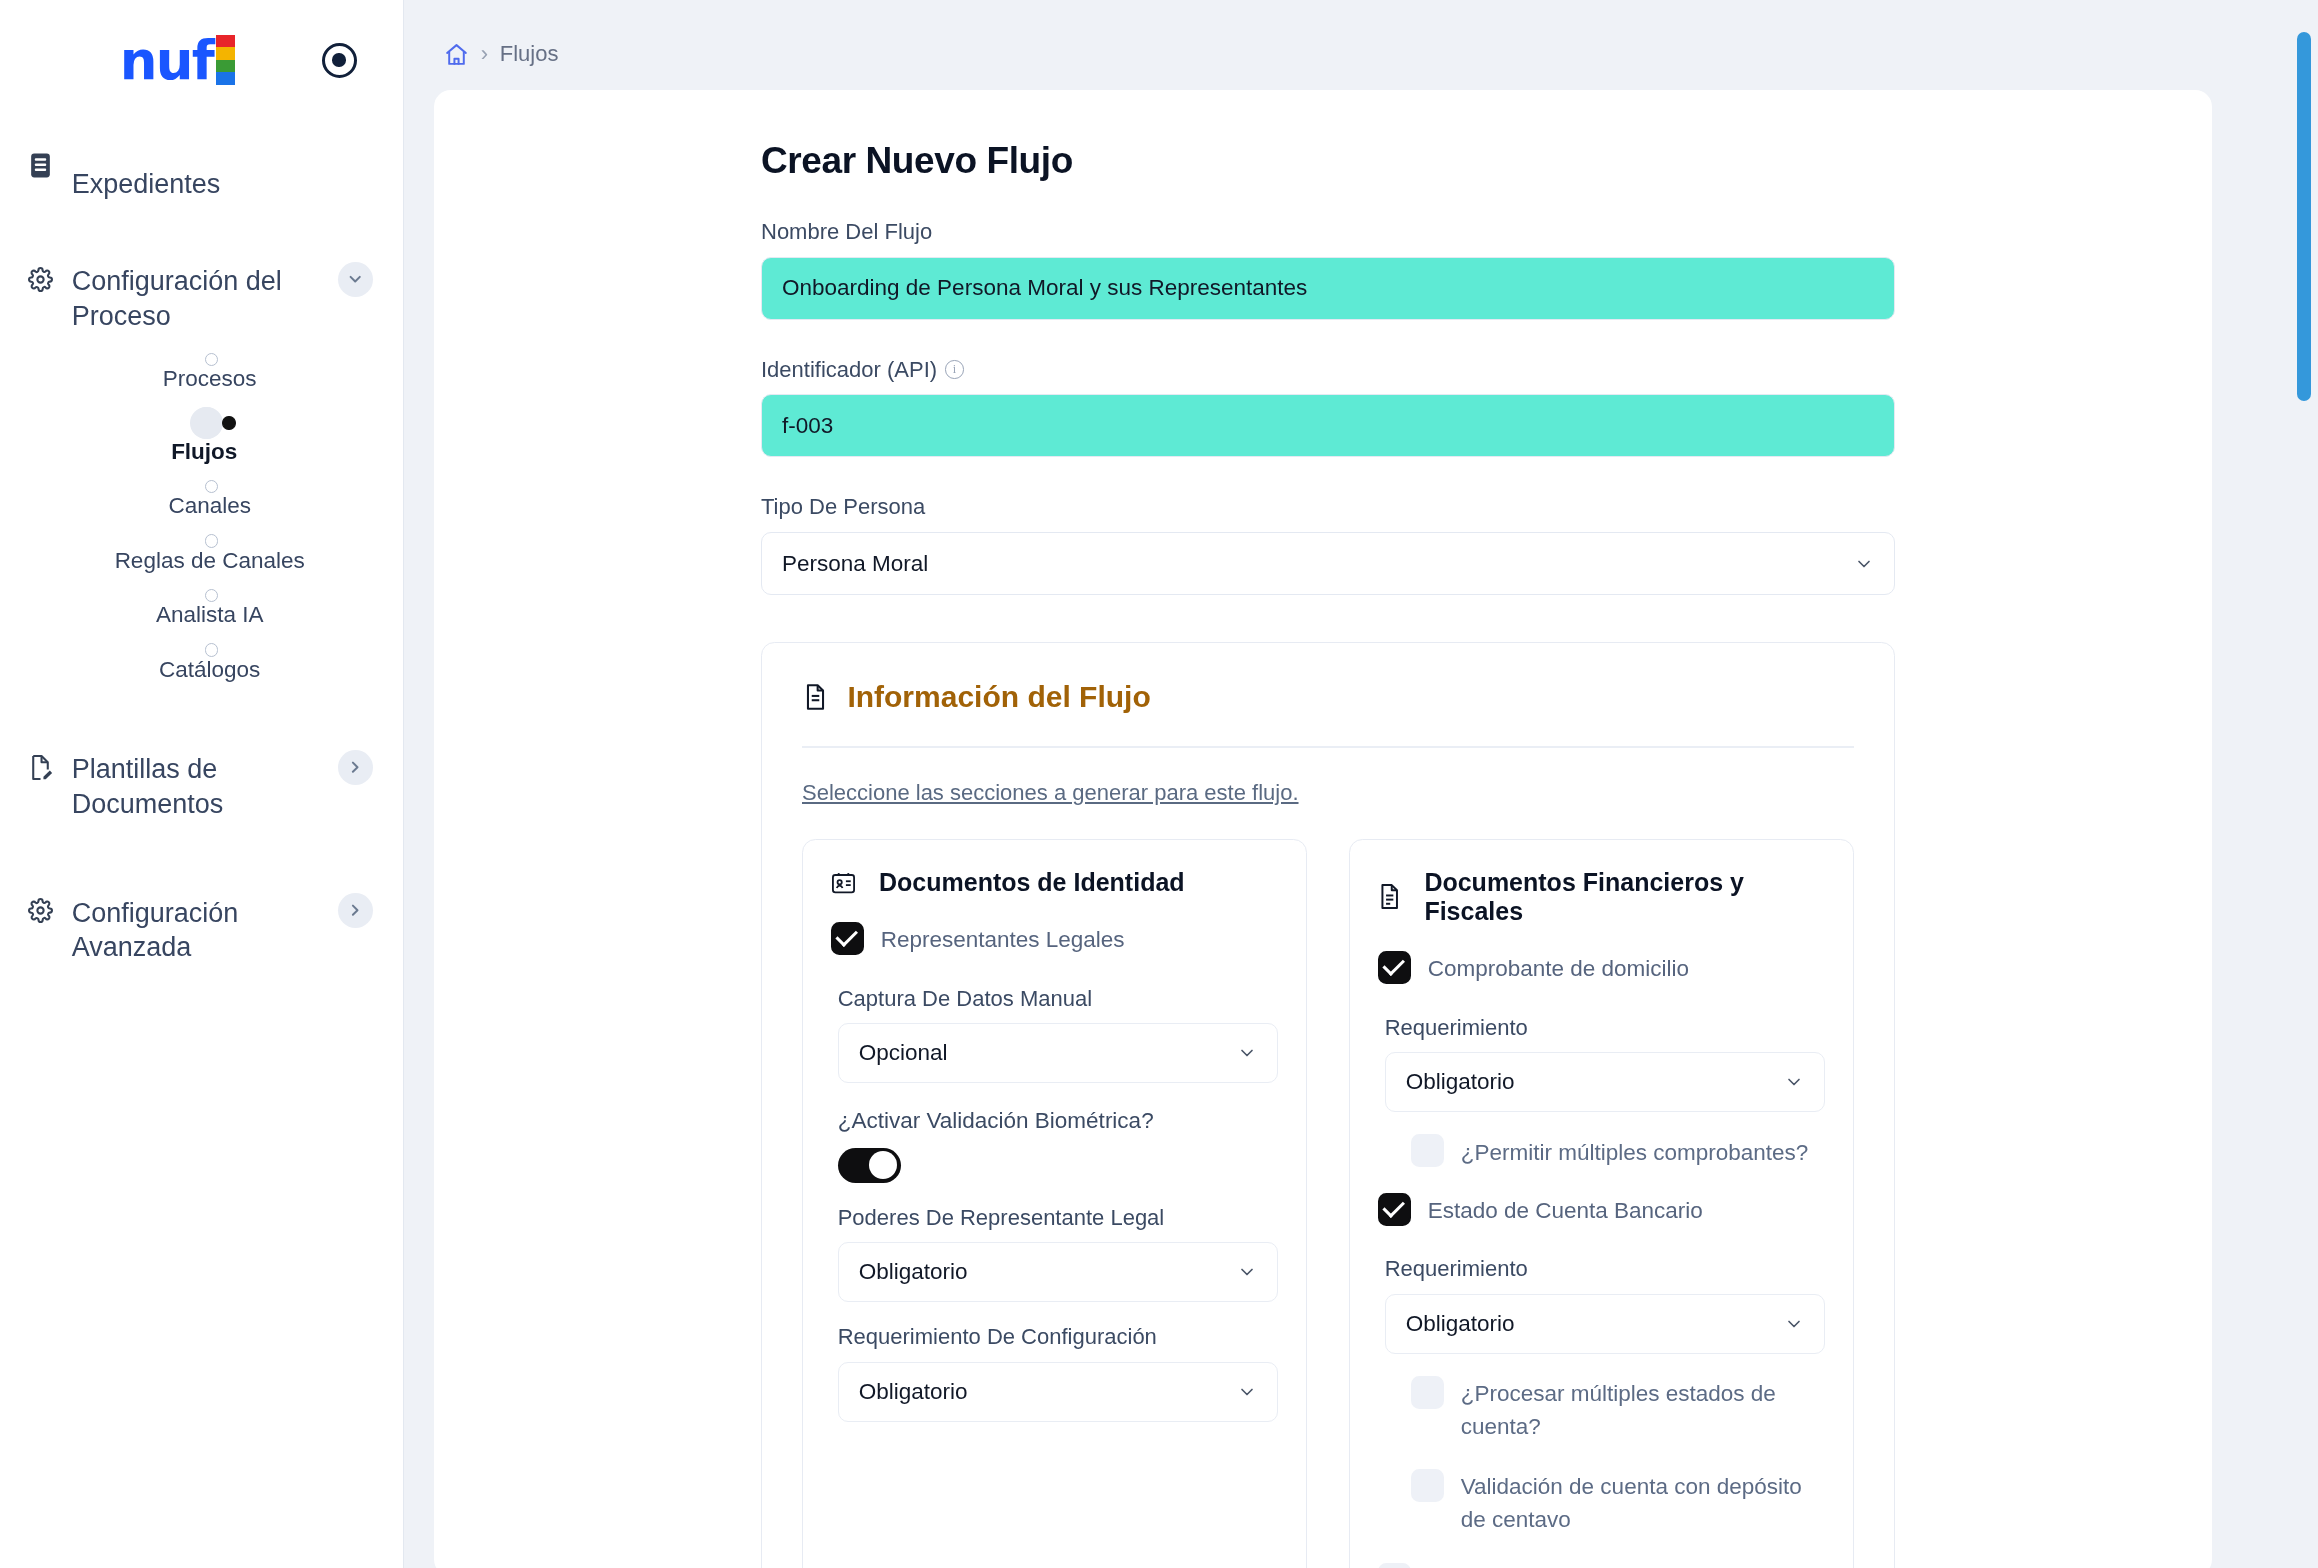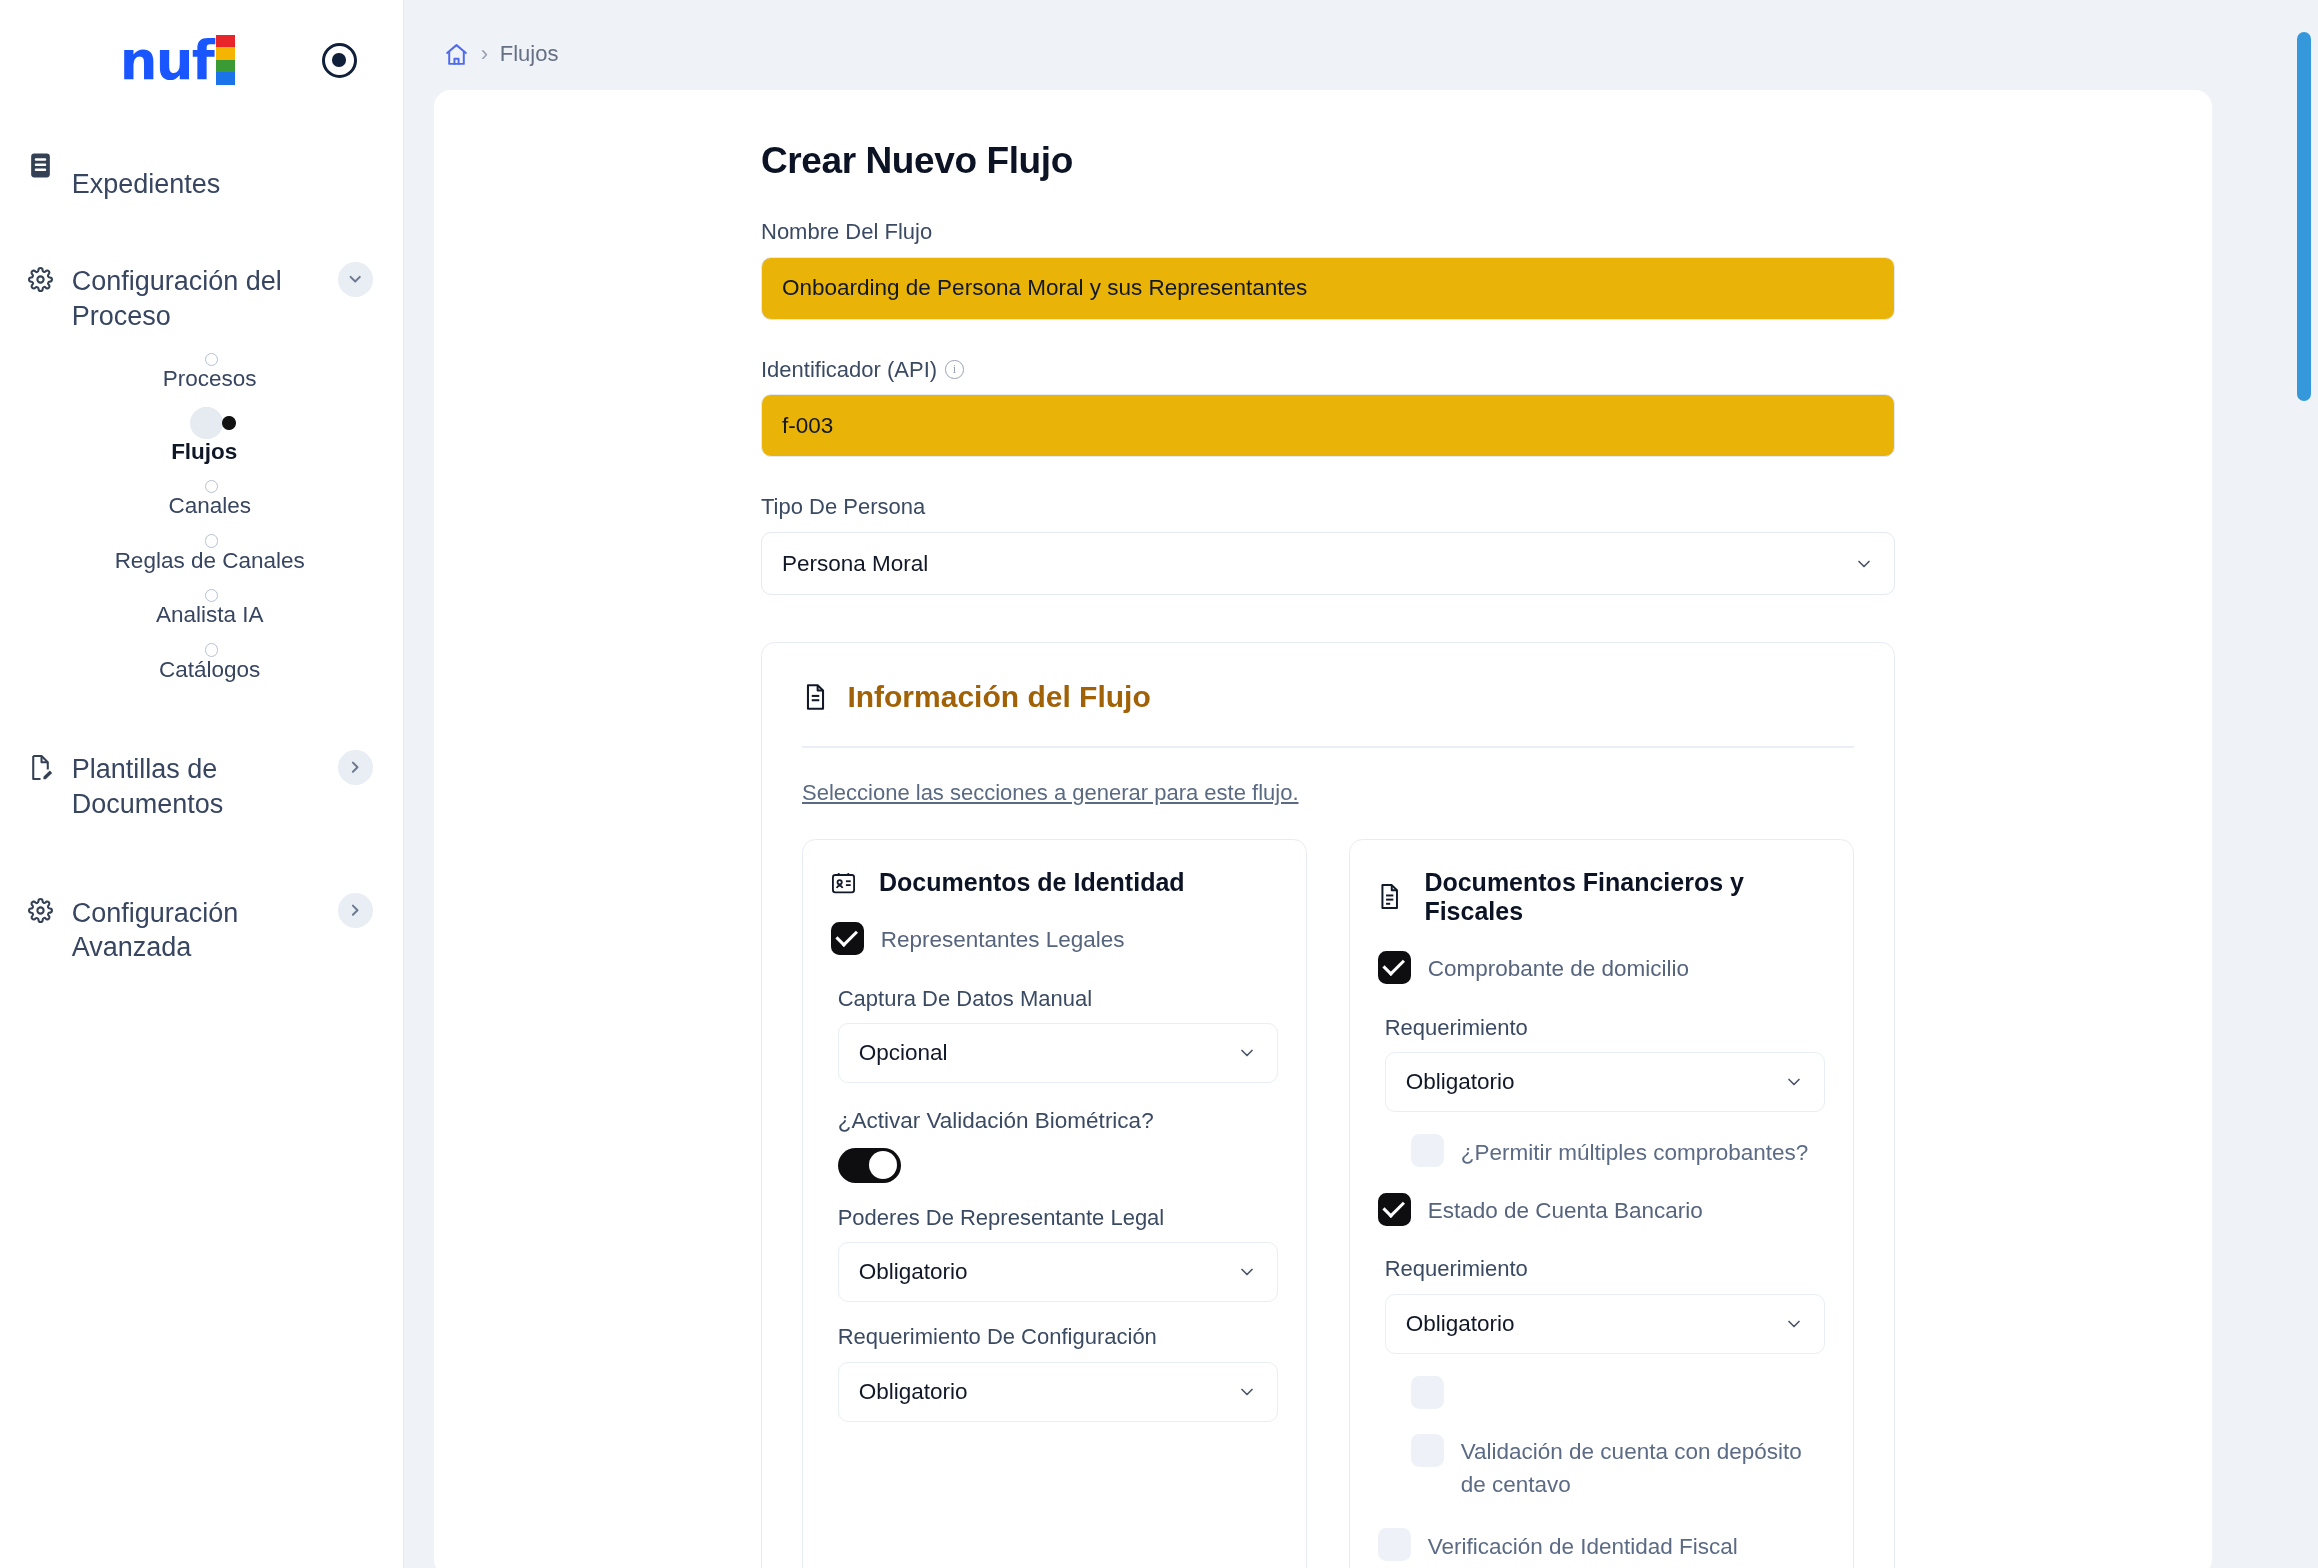--- a/index.html
+++ b/index.html
@@ -100,21 +100,21 @@
 
   .field { margin-top: 37px; }
   .field-label { font-size: 22px; color: #3b4a63; margin-bottom: 11.7px; display:flex; align-items:center; gap:8.3px; }
   .info-icon {
     width: 18.4px; height: 18.4px; border-radius: 50%; border: 1.7px solid #9aa5b8;
     color:#9aa5b8; font-size: 12.5px; line-height: 16px; text-align:center;
     display:inline-block; font-family:"Liberation Serif", serif;
   }
   .text-input {
     width: 100%; height: 63px; border: 1.7px solid #e4e9f2; border-radius: 10px;
-    background: #eab308; font-size: 22.5px; color: #111827; padding: 0 20px;
+    background: #5eead4; font-size: 22.5px; color: #111827; padding: 0 20px;
     font-family: "Liberation Sans", sans-serif;
   }
   .select-box {
     width: 100%; height: 63px; border: 1.7px solid #e4e9f2; border-radius: 10px;
     background: #fff; font-size: 22.5px; color: #111827; padding: 0 20px;
     display:flex; align-items:center; justify-content: space-between; cursor:pointer;
   }
   .chev-sm { color:#4a5568; font-size: 18.4px; line-height: 1; }
 
   
@@ -478,20 +478,21 @@
                   <span>
                     <svg width="20" height="20" viewBox="0 0 24 24" fill="none" stroke="#4a5568" stroke-width="2" stroke-linecap="round" stroke-linejoin="round">
                         <polyline points="6 9 12 15 18 9"></polyline>
                       </svg>
                   </span>
                 </div>
               </div>
 
               <div class="check-row indent" style="margin-top:15px">
                 <span class="cb unchecked"></span>
+                <span class="cb-label">¿Procesar múltiples estados de cuenta?</span>
               </div>
 
               <div class="check-row indent" style="margin-top:11.7px">
                 <span class="cb unchecked"></span>
                 <span class="cb-label">Validación de cuenta con depósito de centavo</span>
               </div>
 
               <div class="check-row" style="margin-top:13.4px">
                 <span class="cb unchecked"></span>
                 <span class="cb-label">Verificación de Identidad Fiscal</span>

